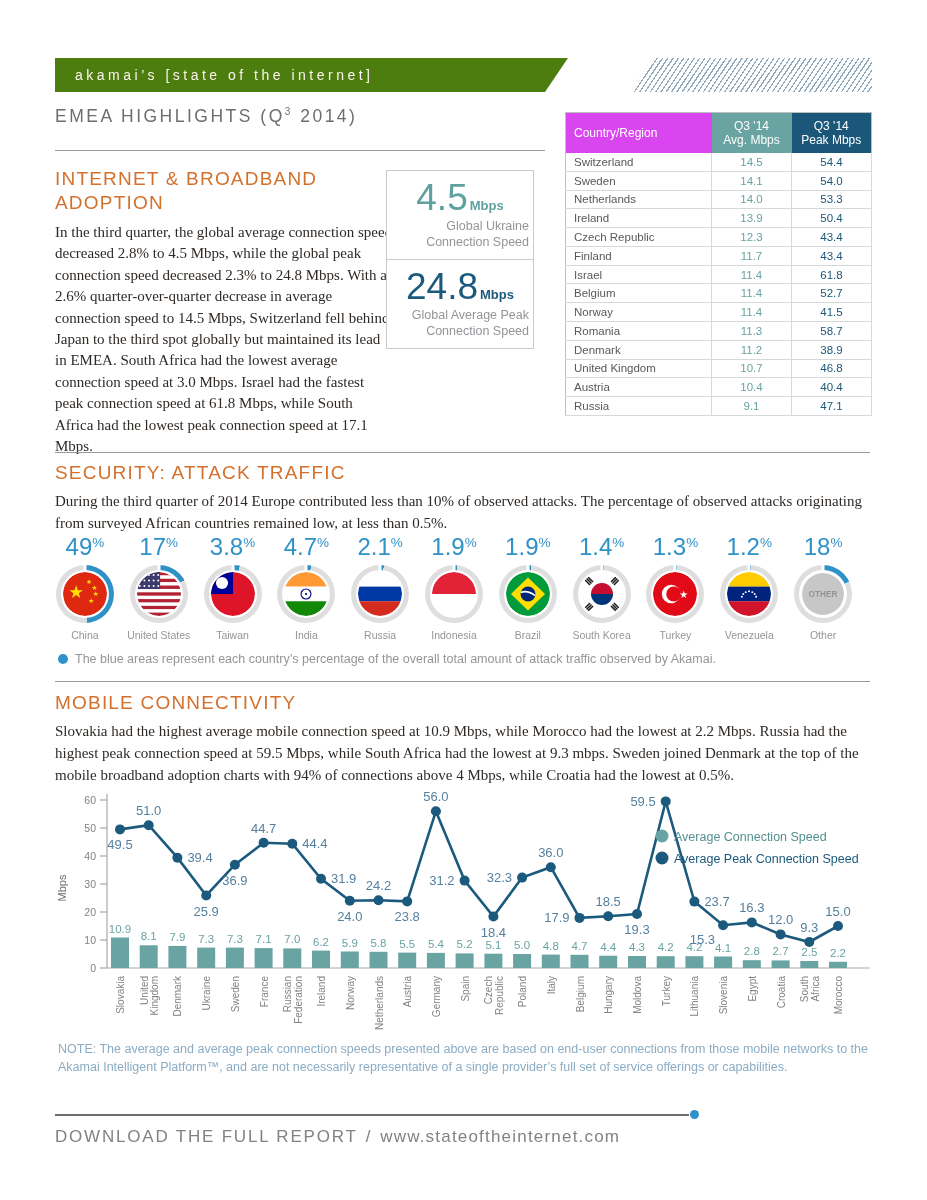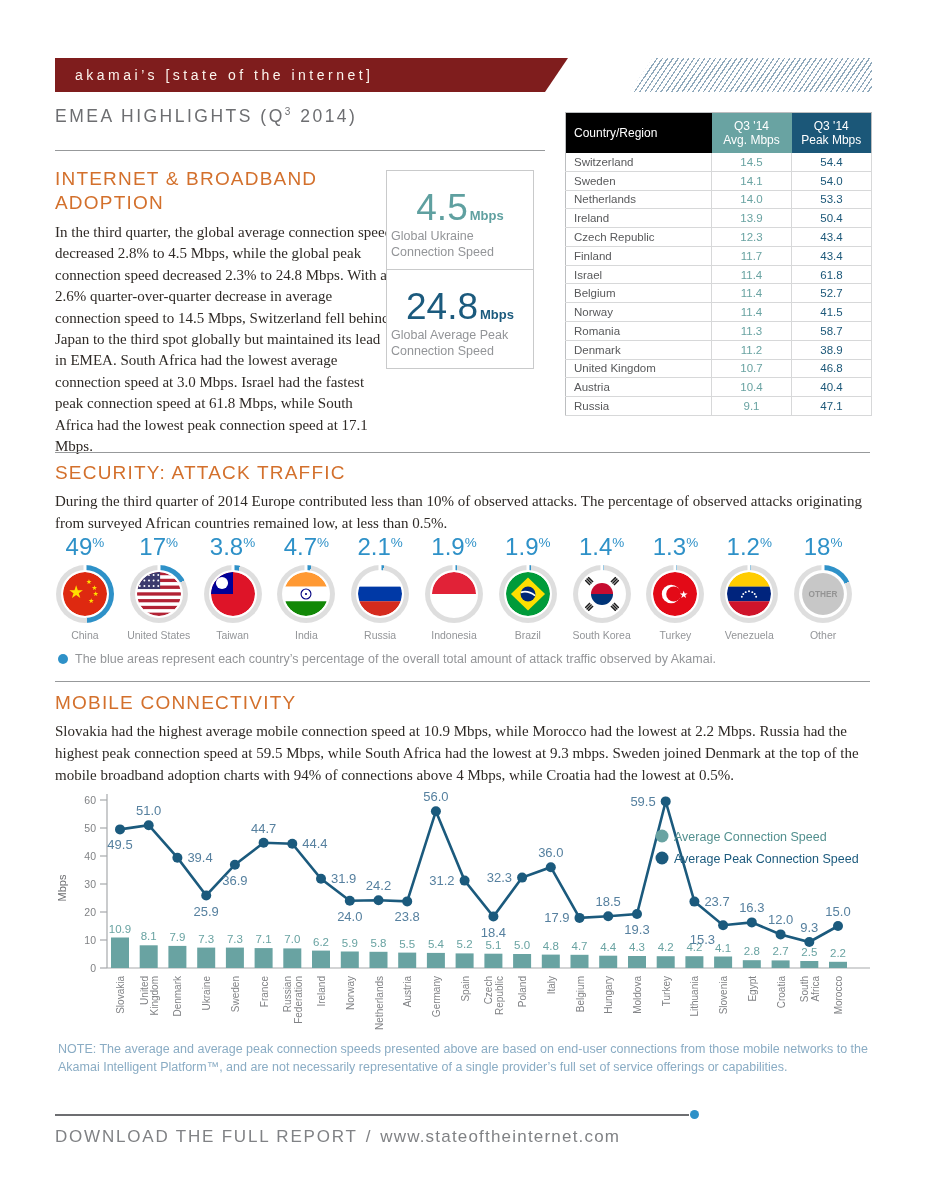--- a/index.html
+++ b/index.html
@@ -1,53 +1,53 @@
 <!DOCTYPE html>
 <html><head>
 <meta charset="utf-8">
 <style>
   * { margin:0; padding:0; box-sizing:border-box; }
   body { background:#ffffff; font-family:"Liberation Sans", sans-serif; }
   .page { position:relative; width:927px; height:1200px; background:#fff; overflow:hidden; margin:0 auto; }
 
   
-  .banner { position:absolute; left:55px; top:58px; width:513px; height:34px; background:#7f1d1d;
+  .banner { position:absolute; left:55px; top:58px; width:513px; height:34px; background:#4d7c0f;
             clip-path:polygon(0 0, 100% 0, calc(100% - 23px) 100%, 0 100%);
             color:#FCF5EE; font-size:14px; letter-spacing:3.5px; line-height:34px; padding-left:20px; }
   .stripes { position:absolute; left:630px; top:58px; width:242px; height:34px;
              background:repeating-linear-gradient(124deg,#8FA9BC 0 1.2px,transparent 1.2px 4.4px);
              clip-path:polygon(23px 0, 100% 0, 100% 100%, 0 100%); }
   .emea-title { position:absolute; left:55px; top:106px; font-size:17.5px; letter-spacing:2.5px; color:#6D6E71;text-align:right; }
   .emea-title sup { font-size:10px; }
   .hr { position:absolute; height:1px; background:#97999B; }
   .hr1 { left:55px; top:150px; width:490px; }
   .hr2 { left:55px; top:452px; width:815px; }
   .hr3 { left:55px; top:681px; width:815px; }
 
   .section-heading { color:#D3702C; font-size:19px; letter-spacing:1.2px; line-height:24px; }
   .adoption-heading { position:absolute; left:55px; top:167px; width:300px; }
   .serif { font-family:"Liberation Serif", serif; color:#2F2A26; }
   .adoption-body { position:absolute; left:55px; top:222px; width:338px; font-size:15px; line-height:21.4px; }
 
   
   .statboxes { position:absolute; left:386px; top:170px; width:148px; }
-  .statbox { border:1px solid #C9CACB; background:#fff; text-align:left; padding:18px 4px 9px; }
+  .statbox { border:1px solid #C9CACB; background:#fff; text-align:right; padding:8px 4px 9px; }
   .statbox + .statbox { margin-top:-1px; }
   .stat-line { display:flex; justify-content:center; align-items:baseline; }
   .stat-num { font-size:37px; line-height:38px; }
   .teal-txt { color:#5FA0A0; }
   .blue-txt { color:#1B5A7D; }
   .stat-unit { font-size:13px; font-weight:bold; margin-left:2px; }
   .stat-label { font-size:12.5px; color:#939598; line-height:15.5px; margin-top:2px; }
 
   
   .speed-table { position:absolute; left:565px; top:112px; border-collapse:collapse; font-size:11.5px;
                  border:1px solid #BCBEC0; }
   .speed-table th { color:#fff; font-weight:normal; font-size:12px; white-space:pre-line; padding:6px 8px; line-height:14px; }
-  .speed-table th.c0 { background:#000000; text-align:left; width:146px; }
+  .speed-table th.c0 { background:#d946ef; text-align:left; width:146px; }
   .speed-table th.c1 { background:#69A3A2; width:80px; }
   .speed-table th.c2 { background:#1B5778; width:80px; }
   .speed-table td { border-bottom:1px solid #D7D8D9; border-right:1px solid #D7D8D9; padding:2.9px 8px; }
   .speed-table td.c0 { color:#58595B; }
   .speed-table td.c1 { color:#69A3A2; text-align:center; }
   .speed-table td.c2 { color:#1B5778; text-align:center; }
 
   
   .security-heading { position:absolute; left:55px; top:461px; }
   .security-body { position:absolute; left:55px; top:490px; width:818px; font-size:15px; line-height:22px; }

